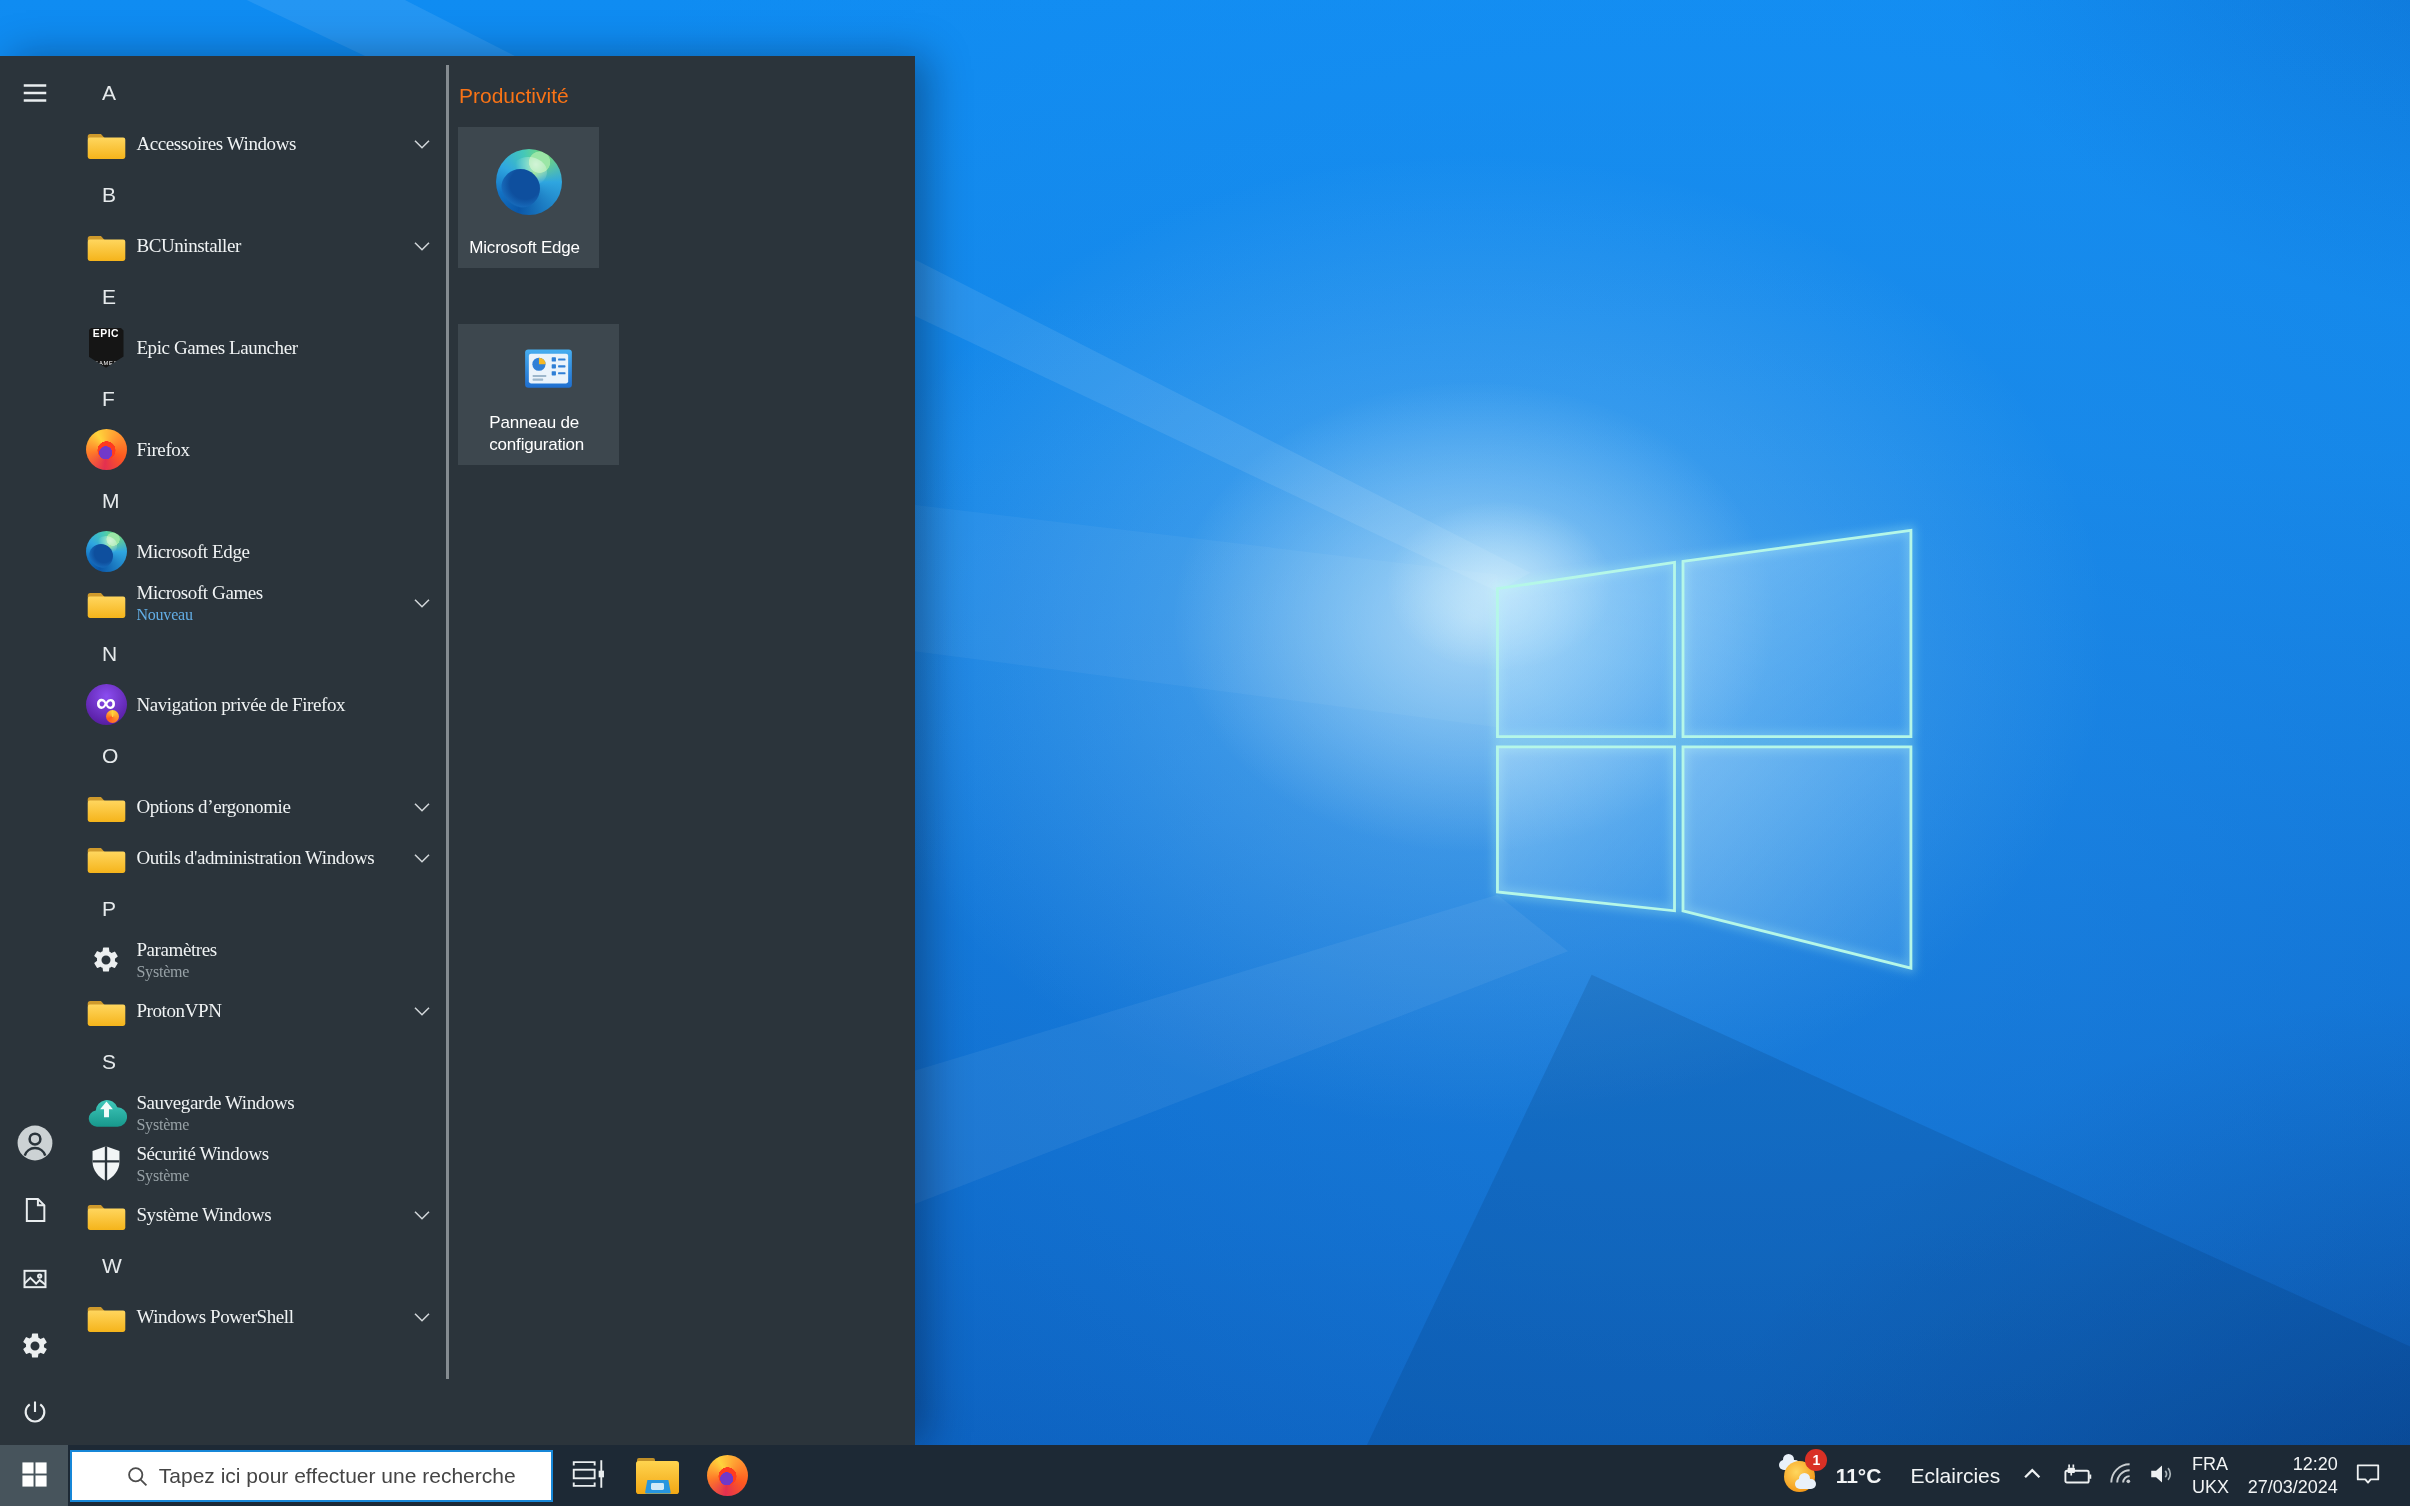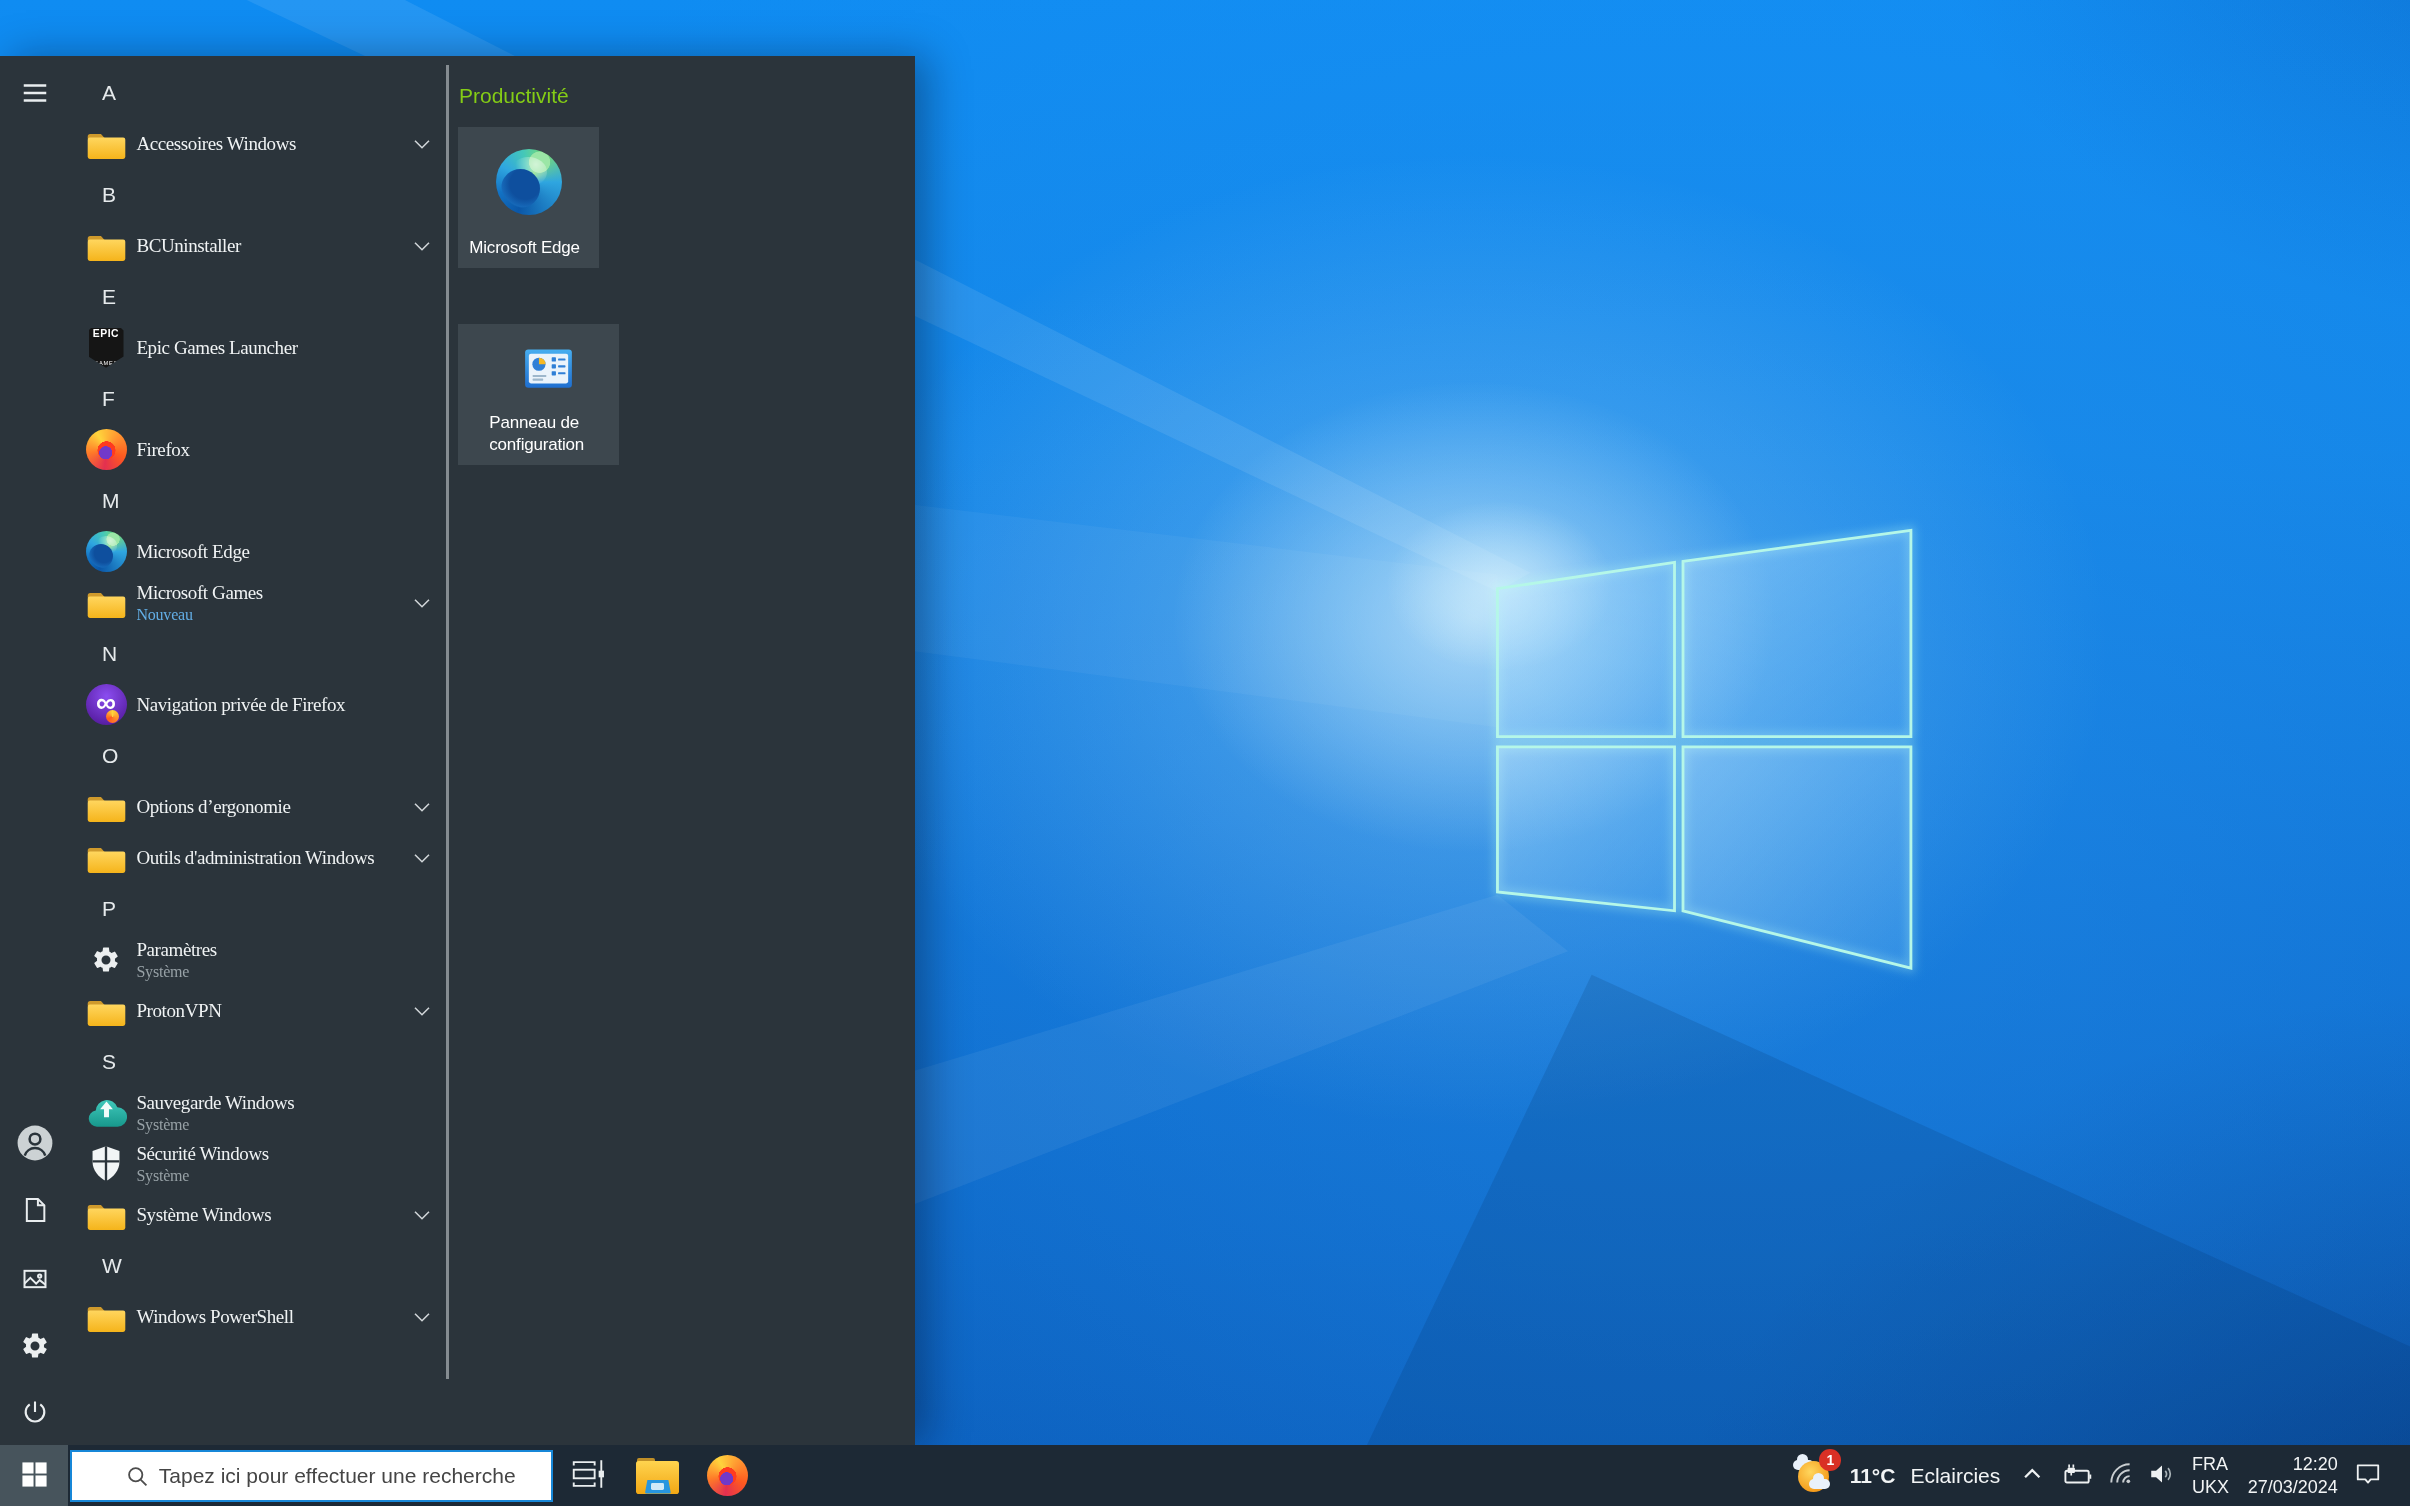--- a/index.html
+++ b/index.html
@@ -28,21 +28,21 @@
   .sec{height:51px;display:flex;align-items:center;padding-left:17px;
     color:#e6eaec;font-size:21px;cursor:pointer;}
   .row{position:relative;height:51px;display:flex;align-items:center;cursor:pointer;}
   .app-icon{width:42px;height:42px;display:flex;align-items:center;justify-content:center;flex:none;}
   .row-text{margin-left:9.4px;display:flex;flex-direction:column;justify-content:center;min-width:0;font-family:Liberation Serif, serif;}
   .row-label{color:#f0f3f4;font-size:19px;letter-spacing:-0.4px;white-space:nowrap;line-height:22.6px;}
   .row-sub{font-size:16px;line-height:19px;color:#97a1a6;letter-spacing:-0.2px;}
   .row-sub.new{color:#63aee6;}
   .row-chev{position:absolute;right:17px;top:50%;transform:translateY(-50%);}
 
-  .tiles-group-label{position:absolute;left:459px;top:28px;color:#84cc16;font-size:21px;}
+  .tiles-group-label{position:absolute;left:459px;top:28px;color:#f97316;font-size:21px;}
   .tile{position:absolute;left:458px;width:141px;height:141px;background:#3d474e;cursor:pointer;
     display:flex;flex-direction:column;}
   .tile-icon{flex:1;display:flex;align-items:center;justify-content:center;}
   .tile-label{padding:0 11.3px 9.4px 11.3px;color:#fff;font-size:17px;line-height:21.7px;letter-spacing:-0.2px;}
   #tile-0{top:71px;} #tile-1{top:268px;padding-left:20px;}
   #tile-0 .tile-icon .cir{width:66px;height:66px;}
 
   
   .taskbar{position:absolute;left:0;top:1445px;width:2411px;height:61px;background:#1d2935;
     display:flex;align-items:stretch;z-index:10;}
@@ -62,21 +62,21 @@
     cursor:pointer;color:#f2f4f5;padding:0 6.6px;}
   .weather{gap:11.3px;padding:0 13px;}
   .wicon{position:relative;width:45px;height:45px;flex:none;}
   .wsun{position:absolute;left:4.7px;top:7.5px;width:31px;height:31px;border-radius:50%;
     background:radial-gradient(circle at 40% 35%,#ffd75e,#f59d1d 70%,#e8890f);}
   .wcloud{position:absolute;width:21px;height:10.4px;background:#e9f1fa;border-radius:7.5px;}
   .wcloud::before{content:"";position:absolute;left:3.8px;top:-5.6px;width:11.3px;height:11.3px;background:inherit;border-radius:50%;}
   .wc1{left:0;top:6.6px;} .wc2{left:16px;top:26px;}
   .wbadge{position:absolute;right:-2.8px;top:-3.8px;width:21.7px;height:21.7px;border-radius:50%;background:#d93025;
     color:#fff;font-size:14px;font-weight:bold;display:flex;align-items:center;justify-content:center;}
-  .wtxt{font-size:21px;display:flex;gap:15px;white-space:nowrap;}
+  .wtxt{font-size:21px;display:flex;gap:29px;white-space:nowrap;}
   .two-line{display:flex;flex-direction:column;justify-content:center;font-size:18px;line-height:22.6px;}
   .lang{align-items:flex-start;padding:0 9.4px;}
   .clockb{align-items:flex-end;padding:0 9.4px;}
 
   
   .cir{position:relative;display:block;width:41px;height:41px;border-radius:50%;}
   .i-edge{background:
     radial-gradient(circle at 66% 20%,#9be6a6 0 15%,rgba(0,0,0,0) 16%),
     conic-gradient(from 200deg at 50% 50%,#0b57a8 0deg,#1272c4 50deg,#2fa6e0 100deg,#45c8b8 150deg,#7bdb74 190deg,#2fa6e0 250deg,#0b57a8 360deg);}
   .i-edge::after{content:"";position:absolute;left:8%;top:30%;width:60%;height:60%;border-radius:50%;

